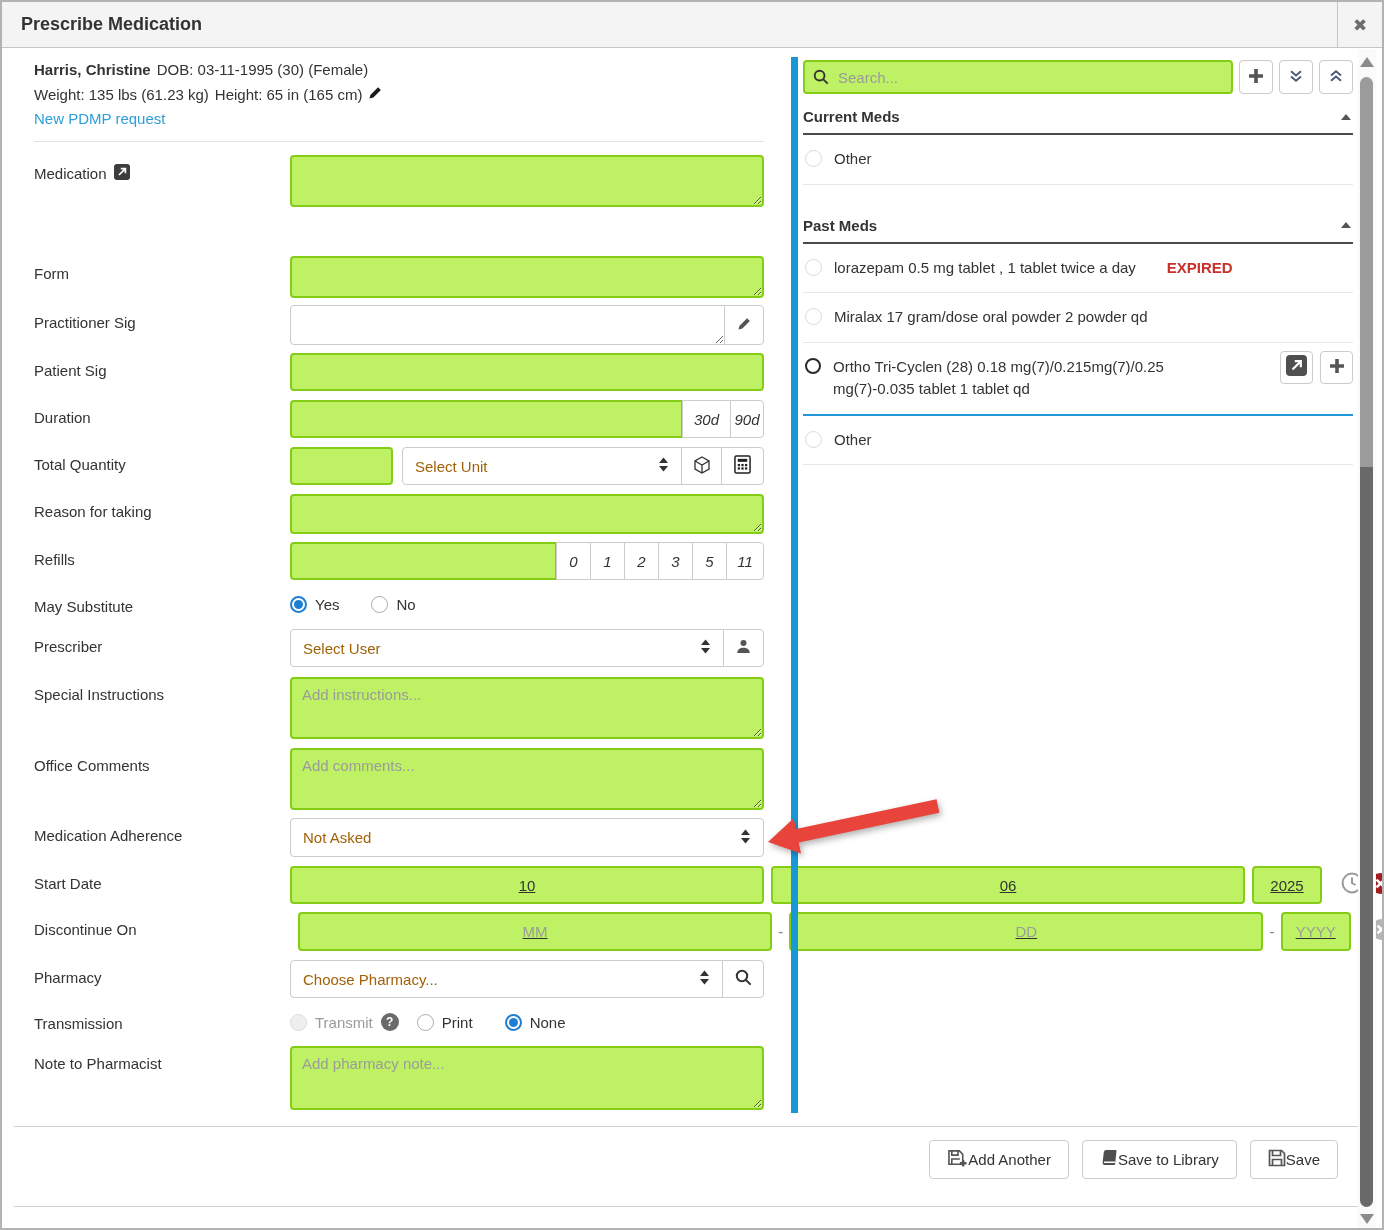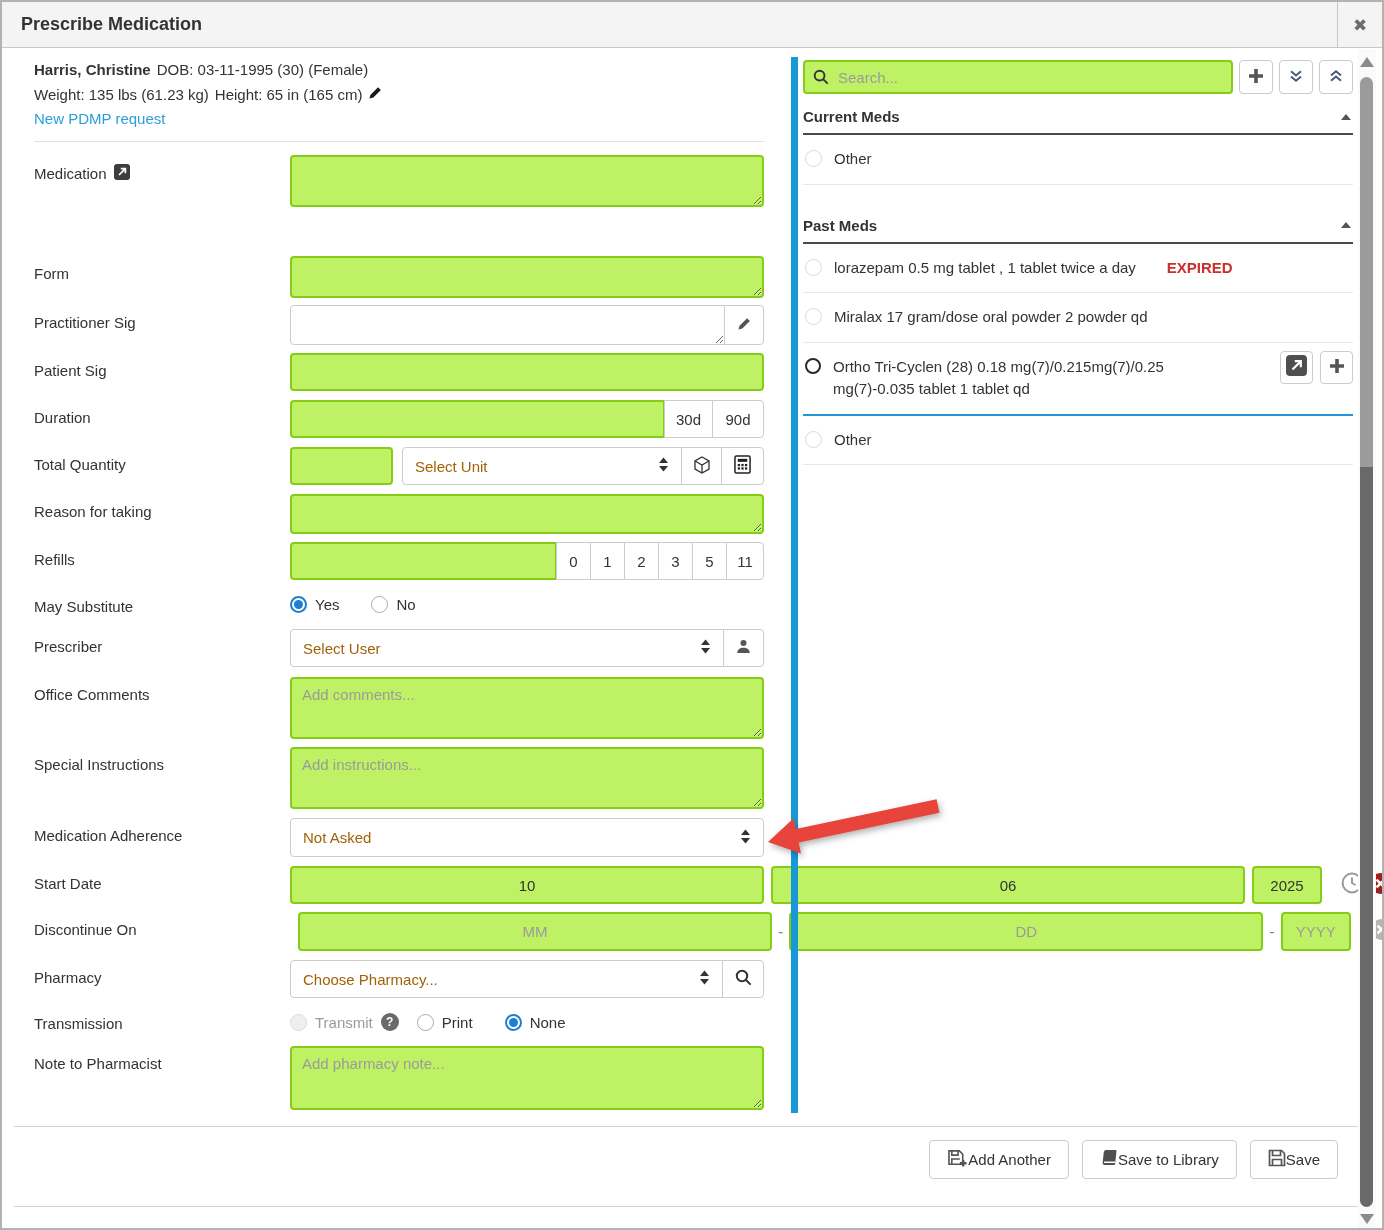--- a/index.html
+++ b/index.html
@@ -30,40 +30,40 @@
   .fctl { width:474px; flex:none; position:relative; }
   input[type=text], textarea { border:2px solid #84cc16; border-radius:4px; font:inherit;
       font-size:15px; color:#333; padding:7px 10px; background:#bef264; width:100%; }
   textarea { resize:both; display:block; }
   input::placeholder, textarea::placeholder { color:#9b9b9b; }
   .igroup { display:flex; width:100%; }
   .igroup > * { border:1px solid #ccc; margin-left:-1px; border-radius:0; background:#fff; }
   .igroup > *:first-child { margin-left:0; border-radius:4px 0 0 4px; }
   .igroup > *:last-child { border-radius:0 4px 4px 0; }
   .gbtn { display:flex; align-items:center; justify-content:center; font-size:15px;
-          color:#333; cursor:pointer; background:#fff; }
+          color:#333; cursor:pointer; background:#fff;font-style:italic; }
   .selectbox { display:flex; align-items:center; justify-content:space-between;
                border:1px solid #ccc; border-radius:4px; height:38px; padding:0 12px;
                font-size:15px; color:#a16207; cursor:pointer; background:#fff; width:100%; }
   .caret-ud { display:inline-block; }
 
   .radio { width:17px; height:17px; border:1px solid #aaa; border-radius:50%;
            background:#fff; display:inline-block; flex:none; position:relative; cursor:pointer; }
   .radio.checked { border:2px solid #1d7fd1; }
   .radio.checked::after { content:''; position:absolute; inset:2px; border-radius:50%; background:#1d7fd1; }
   .radio.light { border-color:#dadada; }
   .radio.dark { border:2.5px solid #2a2a2a; width:16px; height:16px; }
   .radio.disabled { background:#efefef; border-color:#dcdcdc; }
   .radio-row { display:flex; align-items:center; gap:8px; font-size:15px; padding-top:7px; }
   .radio-row .opt { display:flex; align-items:center; gap:8px; margin-right:24px; }
   .help { width:18px; height:18px; border-radius:50%; background:#6a6a6a; color:#fff;
           font-size:12px; font-weight:bold; display:inline-flex; align-items:center;
           justify-content:center; flex:none; }
   .date-ins { display:flex; align-items:center; gap:7px; }
-  .d-in { width:55px; text-align:center; flex:none; }
+  .d-in { width:55px; text-align:center; flex:none;text-decoration:underline; }
   .d-in.yr { width:70px; }
   .dash { color:#888; margin:0 -1px; }
   .dicons { display:flex; align-items:center; gap:6px; margin-left:12px; }
 
   
   .bluebar { position:absolute; left:789px; top:55px; width:7px; height:1056px; background:#1899d6; }
   .meds { position:absolute; left:801px; top:58px; width:550px; }
   .searchrow { display:flex; gap:6px; }
   .searchwrap { position:relative; flex:1; }
   .searchwrap input { height:34px; padding-left:33px; }
@@ -192,21 +192,21 @@
     </div>
 
     <div class="frow">
       <div class="flabel">
           <span>Duration</span>
         </div>
       <div class="fctl">
         <div class="igroup">
           <input type="text" style="height: 38px; flex: 1 1 0%;">
           <button class="gbtn" style="width:49px;height:38px">30d</button>
-          <button class="gbtn" style="width:52px;height:38px">90d</button>
+          <button class="gbtn" style="width:34px;height:38px">90d</button>
         </div>
       </div>
     </div>
 
     <div class="frow">
       <div class="flabel">
           <span>Total Quantity</span>
         </div>
       <div class="fctl" style="display:flex; gap:9px">
         <input type="text" style="height: 38px; width: 103px; flex: 0 0 auto;">
@@ -312,35 +312,35 @@
               <svg width="17" height="17" viewBox="0 0 18 18">
                   <circle cx="9" cy="5.4" r="3.2" fill="#555"></circle>
                   <path d="M2.4 16c0-3.7 3-5.6 6.6-5.6s6.6 1.9 6.6 5.6z" fill="#555"></path>
                 </svg>
             </span>
           </div>
         </div>
       </div>
     </div>
 
+    <div class="frow">
+      <div class="flabel">
+          <span>Special Instructions</span>
+        </div>
+      <div class="fctl">
+          <textarea style="height: 62px;" placeholder="Add instructions..."></textarea>
+        </div>
+    </div>
+
     <div class="frow" style="margin-bottom:8px">
       <div class="flabel">
           <span>Office Comments</span>
         </div>
       <div class="fctl">
           <textarea style="height: 62px;" placeholder="Add comments..."></textarea>
-        </div>
-    </div>
-
-    <div class="frow">
-      <div class="flabel">
-          <span>Special Instructions</span>
-        </div>
-      <div class="fctl">
-          <textarea style="height: 62px;" placeholder="Add instructions..."></textarea>
         </div>
     </div>
 
     <div class="frow">
       <div class="flabel">
           <span>Medication Adherence</span>
         </div>
       <div class="fctl">
         <div class="selectbox" style="height:39px">
           <span>Not Asked</span>

